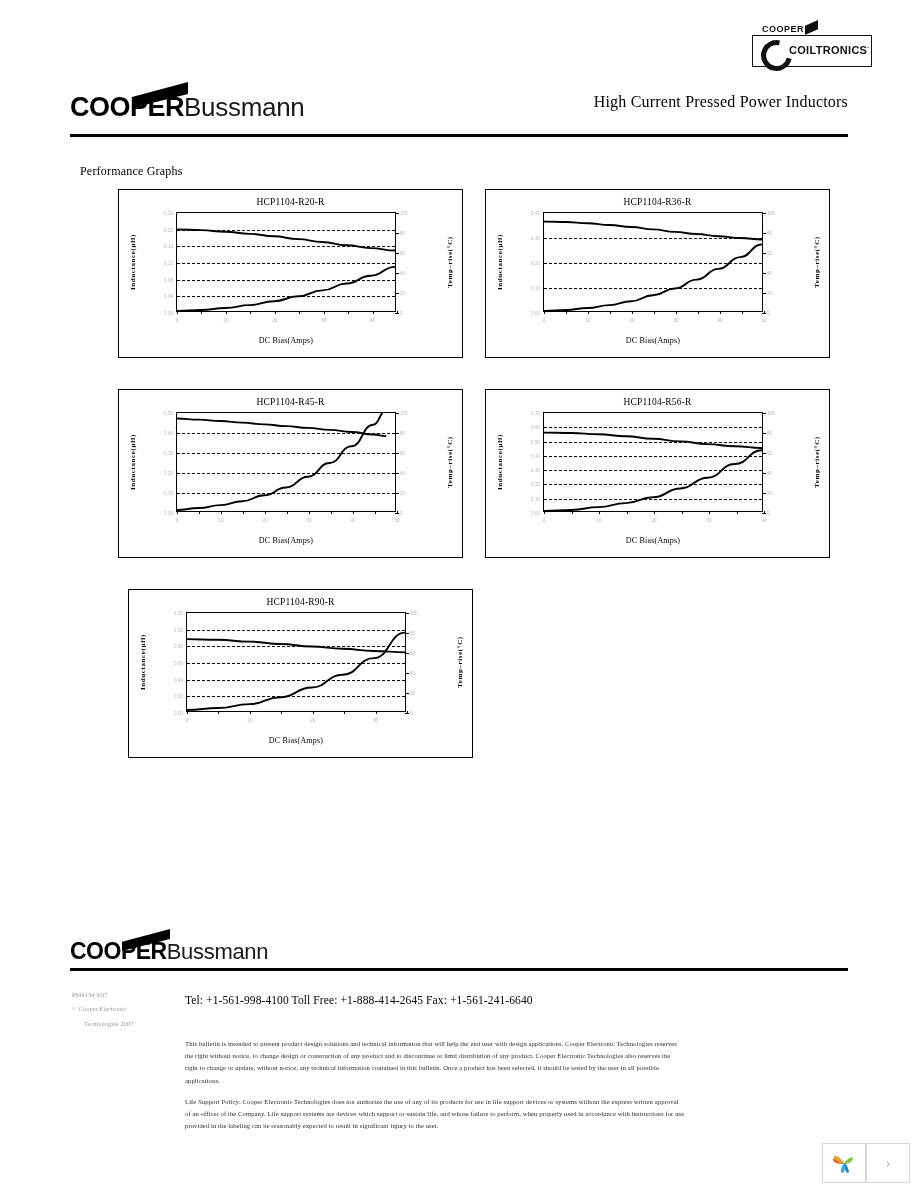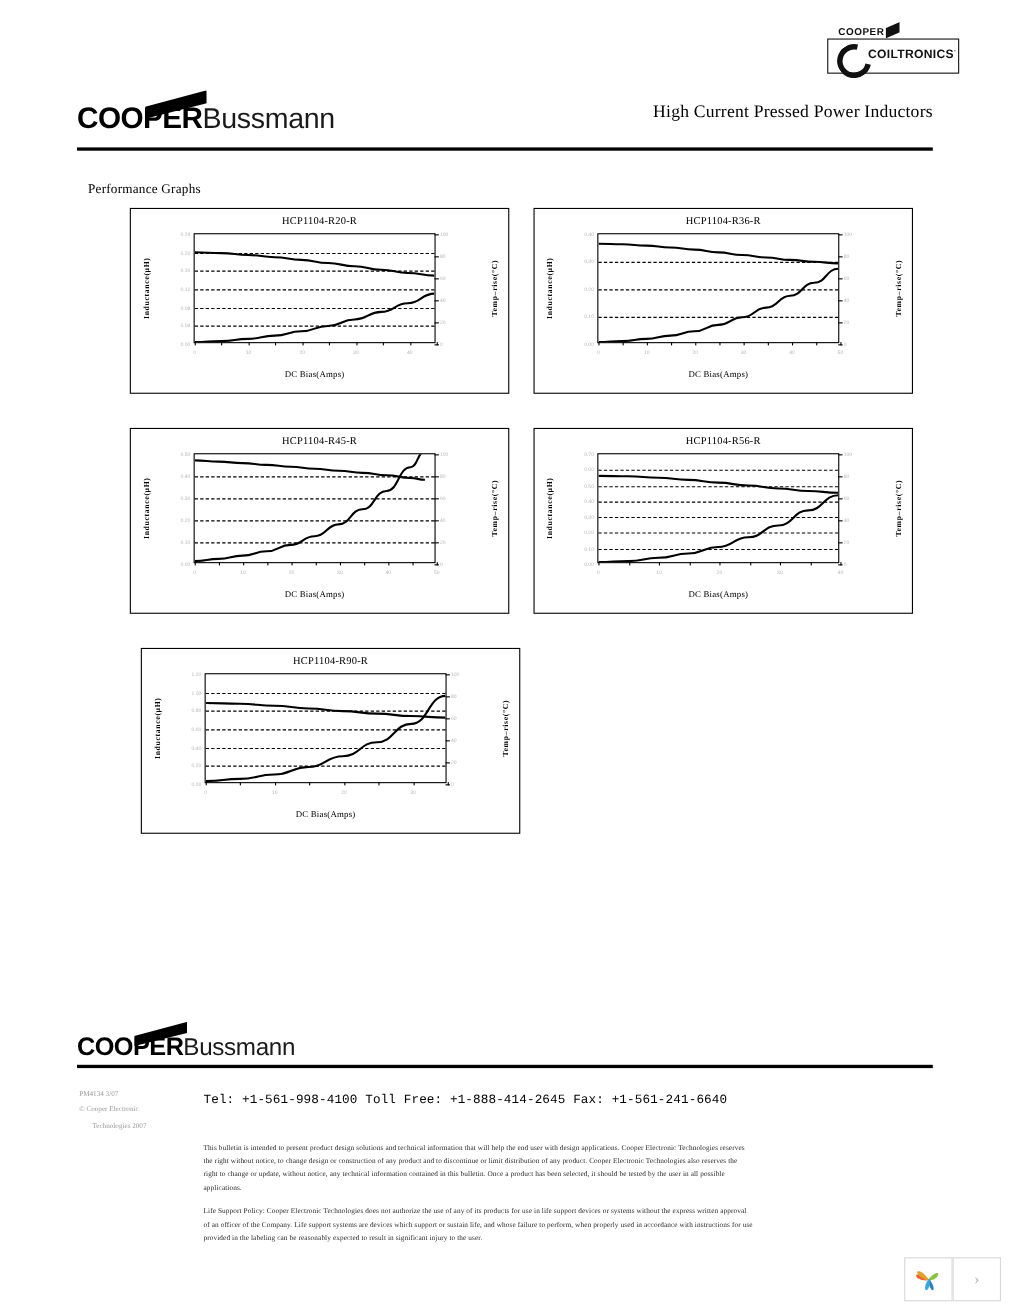--- a/index.html
+++ b/index.html
@@ -84,21 +84,21 @@
   .curves{position:absolute;left:0;top:0;width:100%;height:100%;}
 
   
   .foot-left{position:absolute;left:72px;top:988px;font-size:6.5px;color:#9a9a9a;line-height:2.2;
              font-family:"Liberation Serif",serif;}
   .foot-left .ln2{margin-left:0px;}
   .foot-left .ln3{margin-left:12px;}
   .foot-main{position:absolute;left:185px;top:992px;width:520px;}
   .foot-web{font-size:11.5px;font-weight:bold;letter-spacing:.1px;}
   .foot-addr{font-size:11.5px;letter-spacing:.1px;margin-top:2px;}
-  .foot-tel{font-size:11.5px;letter-spacing:.1px;margin-top:2px;font-family:Liberation Mono, monospace;}
+  .foot-tel{font-size:11.5px;letter-spacing:.1px;margin-top:2px;}
   .legal{position:absolute;left:185px;width:500px;font-size:6.6px;color:#2a2a2a;
          line-height:1.85;text-align:left;letter-spacing:.1px;}
   .legal1{top:1038px;}
   .legal2{top:1096px;}
 
   
   .viewer{position:absolute;left:822px;top:1143px;width:88px;height:40px;display:flex;}
   .v-cell{width:44px;height:40px;border:1px solid #d8d8d8;box-sizing:border-box;background:#fff;
           display:flex;align-items:center;justify-content:center;}
   .v-arrow{color:#b8b8b8;font-size:15px;line-height:1;}

